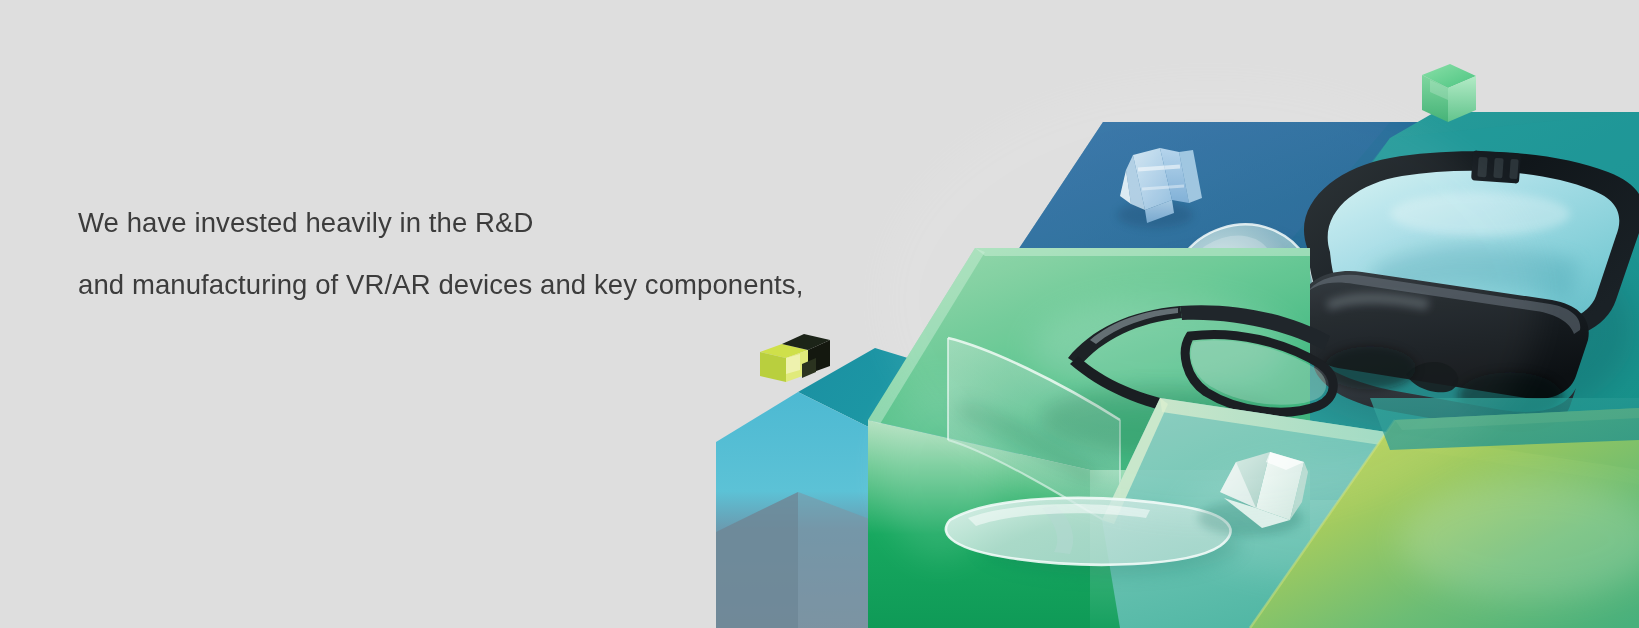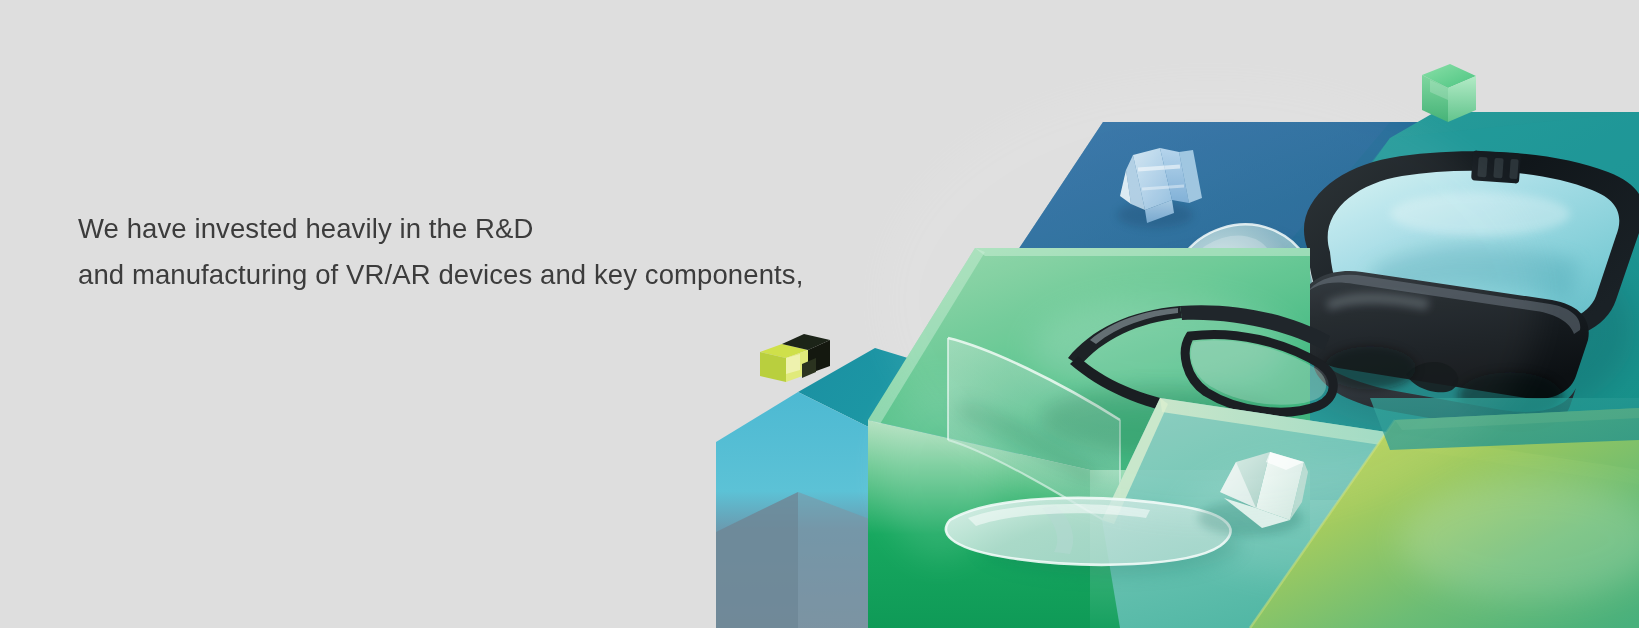--- a/index.html
+++ b/index.html
@@ -425,17 +425,17 @@
 
       <g>
         <polygon points="680,398 949,398 949,440 700,450" fill="url(#gTealLower)" opacity="0.75"></polygon>
       </g>
 
       <ellipse cx="520" cy="300" rx="330" ry="220" fill="#ffffff" opacity="0.05" filter="url(#blurLg)"></ellipse>
     </svg>
   </div>
 
   <div id="headline">
-    <span class="line" style="color: rgb(60, 60, 60); margin-top: 6px;">We have invested heavily in the R&amp;D</span>
-    <span class="line" style="color: rgb(60, 60, 60);">and manufacturing of VR/AR devices and key components,</span>
+    <span class="line" style="color: rgb(60, 60, 60);">We have invested heavily in the R&amp;D</span>
+    <span class="line" style="color: rgb(60, 60, 60); margin-top: 16px;">and manufacturing of VR/AR devices and key components,</span>
   </div>
 
 </div>
 
 </body></html>

